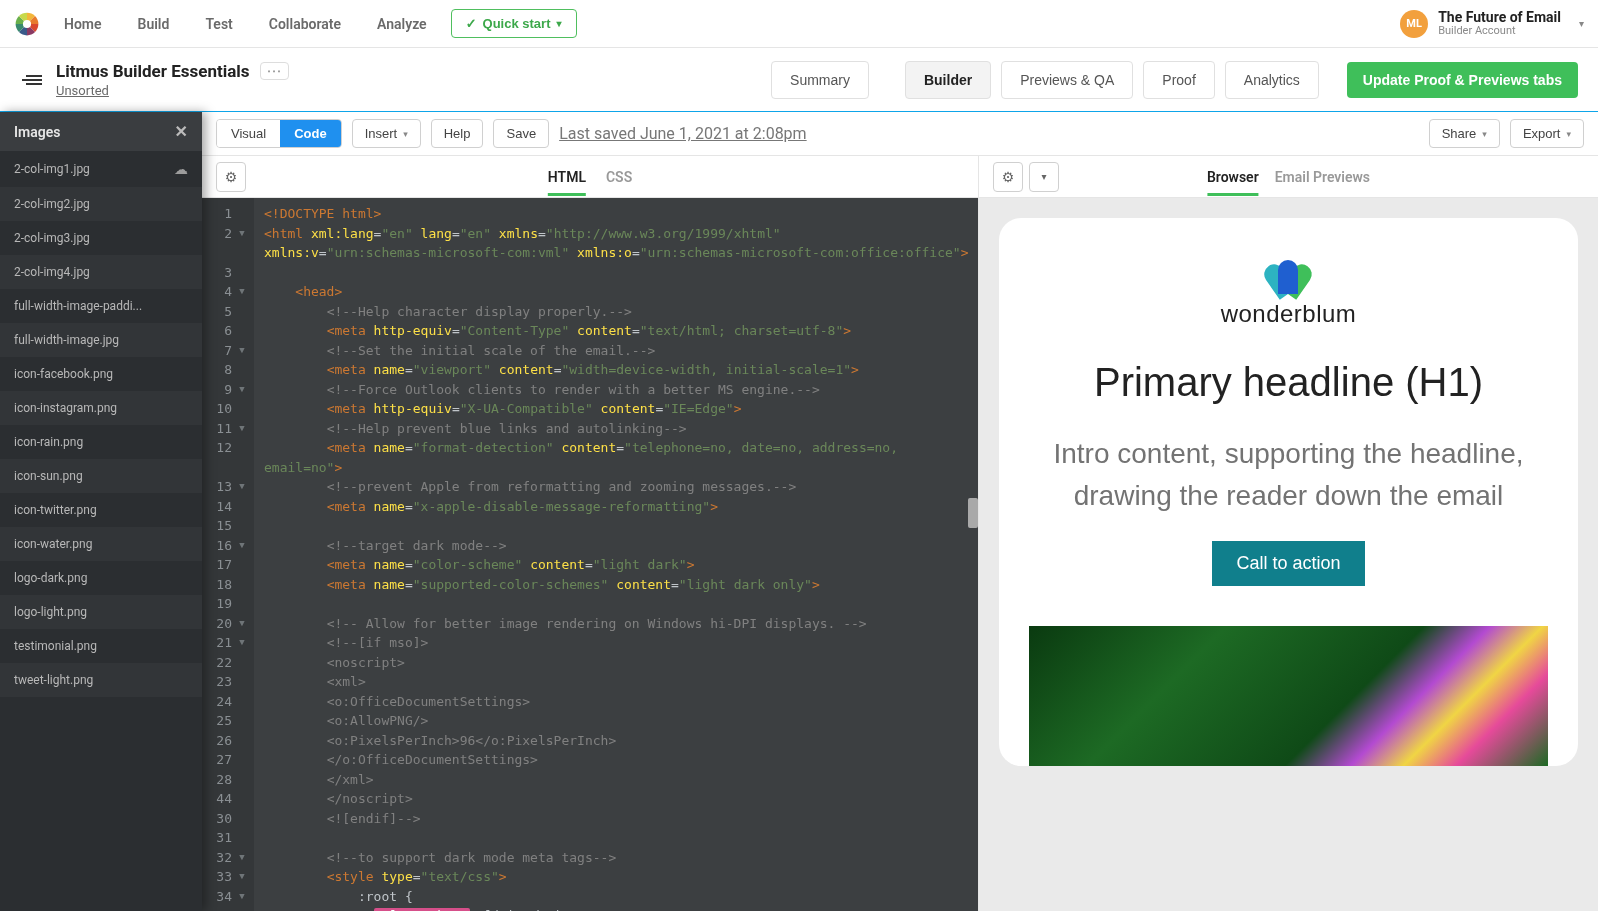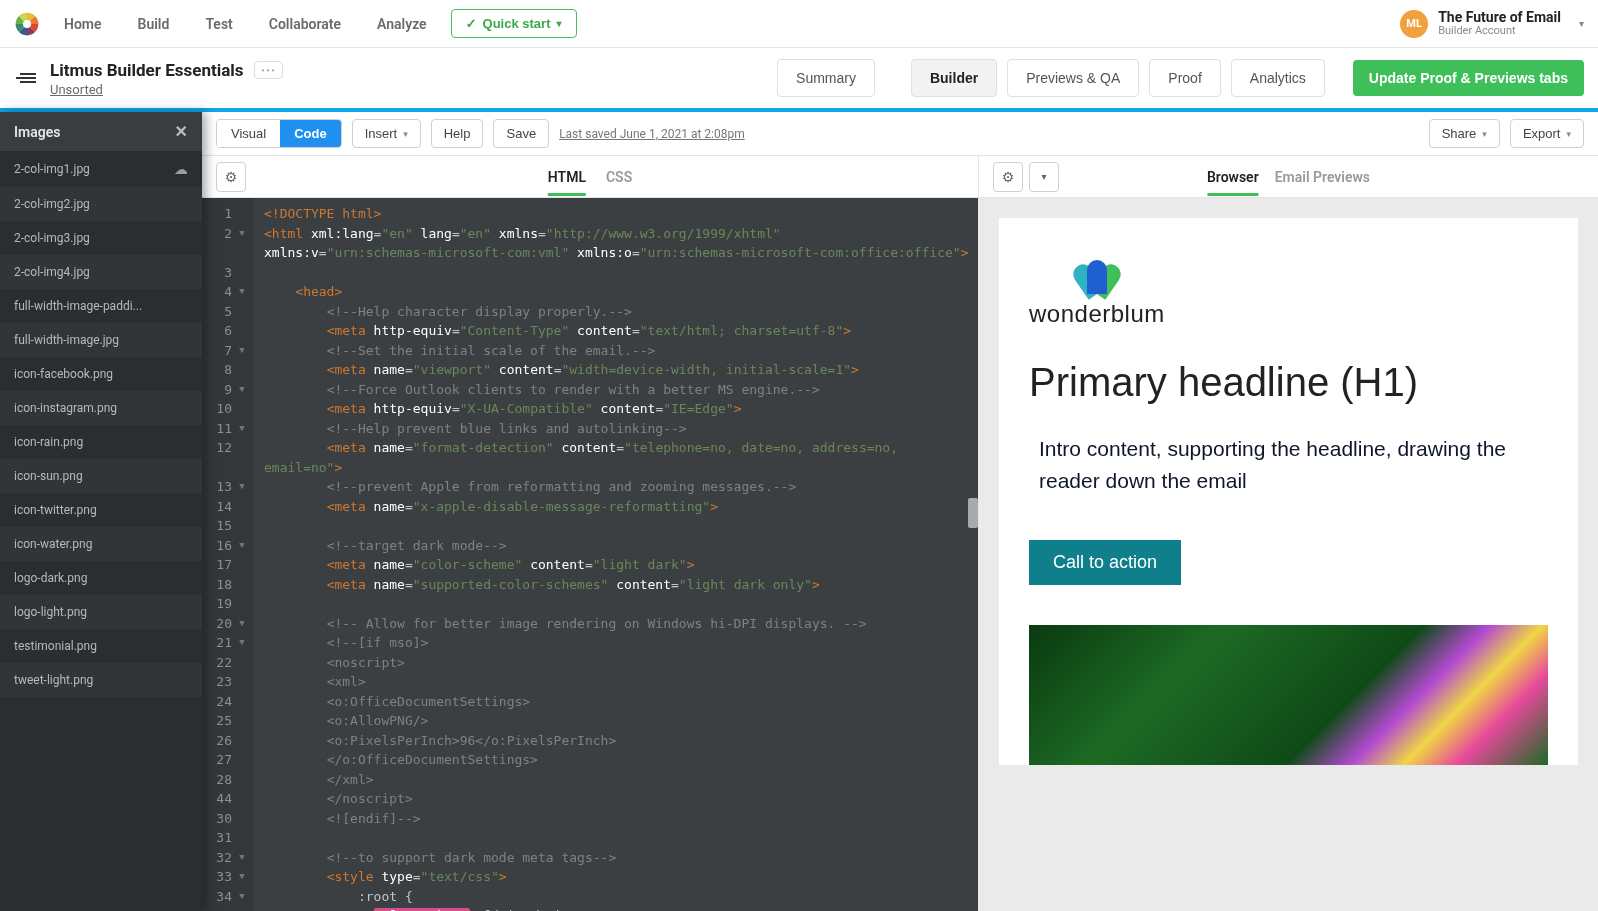--- a/index.html
+++ b/index.html
@@ -12,21 +12,21 @@
 .quickstart { margin-left: 24px; border: 1px solid #4fbf5e; color: #3ca84a; background: #fff; padding: 6px 14px; border-radius: 4px; font-weight: 600; font-size: 13px; display: inline-flex; align-items: center; gap: 6px; }
 .quickstart .chev { font-size: 10px; color: #3ca84a; }
 .top-spacer { flex: 1; }
 .account { display: flex; align-items: center; gap: 10px; }
 .avatar { width: 28px; height: 28px; border-radius: 50%; background: #f2a03d; color: #fff; display: flex; align-items: center; justify-content: center; font-size: 11px; font-weight: 700; }
 .acct-txt { line-height: 1.1; }
 .acct-name { font-weight: 700; font-size: 14px; color: #222; }
 .acct-sub { font-size: 11px; color: #8a8a8a; }
 .acct-chev { margin-left: 8px; color: #888; font-size: 10px; }
 
-.subhead { display: flex; align-items: center; height: 64px; padding: 0 14px; border-bottom: 4px solid #0ea5e9; gap: 14px; }
+.subhead { display: flex; align-items: center; height: 64px; padding: 0 20px; border-bottom: 1px solid #0ea5e9; gap: 14px; }
 .sidebar-toggle { width: 22px; display: flex; flex-direction: column; gap: 2px; }
 .sidebar-toggle span { height: 2px; background: #333; display: block; }
 .sidebar-toggle span:nth-child(1){ width: 16px; margin-left: 6px;}
 .sidebar-toggle span:nth-child(2){ width: 20px; margin-left: 2px;}
 .sidebar-toggle span:nth-child(3){ width: 16px; margin-left: 6px;}
 .proj { display: flex; flex-direction: column; }
 .proj-title-row { display: flex; align-items: center; gap: 10px; }
 .proj-title { font-weight: 700; font-size: 17px; color: #222; }
 .proj-menu { border: 1px solid #ddd; border-radius: 4px; padding: 0 6px; color: #888; font-size: 15px; line-height: 16px; height: 18px; }
 .proj-sub { color: #6a6a6a; font-size: 13px; text-decoration: underline; margin-top: 2px; }
@@ -35,21 +35,21 @@
 .tabbtn { border: 1px solid #e0e0e0; background: #fff; padding: 10px 18px; border-radius: 4px; font-size: 14px; color: #555; }
 .tabbtn.active { background: #f3f3f3; color: #222; font-weight: 600; margin-left: 26px; }
 .update-btn { background: #3fbf5a; color: #fff; border: none; padding: 10px 16px; border-radius: 4px; font-weight: 700; font-size: 14px; margin-left: 14px; }
 
 .toolbar { display: flex; align-items: center; height: 44px; padding: 0 14px; border-bottom: 1px solid #e5e5e5; gap: 10px; }
 .tool-seg { display: flex; border: 1px solid #d0d0d0; border-radius: 4px; overflow: hidden; }
 .tool-seg button { border: none; background: #fff; padding: 6px 14px; font-size: 13px; color: #444; }
 .tool-seg button.active { background: #1f90ef; color: #fff; font-weight: 600; }
 .tool-btn { border: 1px solid #d0d0d0; background: #fff; padding: 6px 12px; border-radius: 4px; font-size: 13px; color: #444; display: inline-flex; align-items: center; gap: 6px;}
 .tool-btn .chev { font-size: 9px; color: #888; }
-.savets { color: #777; font-size: 12px; text-decoration: underline; }
+.savets { color: #777; font-size: 16px; text-decoration: underline; }
 .tool-spacer { flex: 1; }
 
 .workspace { display: flex; height: calc(100vh - 48px - 64px - 44px); }
 .sidepanel { width: 202px; background: #2b2e31; color: #c7c7c7; display: flex; flex-direction: column; position: absolute; top: 112px; left: 0; bottom: 0; box-shadow: 4px 0 10px rgba(0,0,0,0.35); z-index: 50; }
 .sidepanel-hd { display: flex; align-items: center; justify-content: space-between; padding: 10px 14px; background: #3a3d40; font-size: 14px; color: #e6e6e6; font-weight: 600;}
 .sidepanel-hd .close { color: #bbb; font-size: 16px; }
 .filelist { flex: 1; overflow: auto; }
 .filerow { display: flex; align-items: center; justify-content: space-between; padding: 10px 14px; font-size: 12px; color: #b8b8b8; }
 .filerow.alt { background: #323538; }
 .cloud-ic { font-size: 14px; color: #9c9c9c; }
@@ -62,43 +62,43 @@
 .ed-tab { font-size: 14px; color: #999; font-weight: 600; padding: 10px 0; position: relative; }
 .ed-tab.active { color: #222; }
 .ed-tab.active::after { content: ""; position: absolute; left: 0; right: 0; bottom: -1px; height: 3px; background: #3fbf5a; }
 
 .codearea { flex: 1; display: flex; font-family: Menlo, Consolas, monospace; font-size: 13px; line-height: 1.5; overflow: hidden; background: #3c3f41; position: relative;}
 .gutter { width: 52px; background: #343739; color: #8a8f93; text-align: right; padding: 6px 8px 6px 0; user-select: none; }
 .gutter .ln { height: 19.5px; display: flex; justify-content: flex-end; align-items: center; gap: 6px; }
 .gutter .fold { color: #6f7578; font-size: 9px; width: 8px; text-align: center;}
 .code { flex: 1; padding: 6px 10px; color: #c0c5c9; white-space: pre; overflow: hidden; }
 .t-tag { color: #cc7832; }
-.t-attr { color: #ffffff; }
+.t-attr { color: #fde047; }
 .t-str { color: #6a8759; }
 .t-cmt { color: #808080; }
 .t-hl1 { background: #d64f8a; color: #fff; padding: 0 1px; border-radius: 2px;}
 .scrollthumb { position: absolute; right: 0; top: 300px; width: 10px; height: 30px; background: #a9a9a9; border-radius: 2px; }
 
 .preview-col { width: 620px; display: flex; flex-direction: column; border-left: 1px solid #e5e5e5; background: #fff; }
 .preview-tabs { height: 42px; border-bottom: 1px solid #e5e5e5; display: flex; align-items: center; padding: 0 14px; position: relative; }
 .pv-tabs-center { position: absolute; left: 50%; transform: translateX(-50%); display: flex; gap: 16px; }
 .pv-tab { font-size: 14px; color: #999; font-weight: 600; padding: 10px 0; position: relative; }
 .pv-tab.active { color: #222; }
 .pv-tab.active::after { content: ""; position: absolute; left: 0; right: 0; bottom: -1px; height: 3px; background: #3fbf5a; }
 .preview-body { flex: 1; background: #eaeaea; padding: 20px; overflow: hidden; }
-.email { background: #fff; width: 100%; padding: 36px 30px 0; text-align: left; font-family: "Trebuchet MS", Verdana, sans-serif; color: #222; }
+.email { background: #fff; width: 100%; padding: 36px 30px 0; text-align: center; font-family: "Trebuchet MS", Verdana, sans-serif; color: #222; border-radius: 22px; }
 .wb-logo { display: inline-flex; flex-direction: column; align-items: center; margin-bottom: 22px; }
 .petals { width: 58px; height: 40px; position: relative; }
 .petal { position: absolute; width: 20px; height: 34px; border-radius: 10px 10px 0 0; bottom: 0; left: 50%; transform-origin: 50% 100%; }
 .p1 { background: #2db3c1; transform: translateX(-50%) rotate(-35deg); }
 .p2 { background: #1f5fd0; transform: translateX(-50%) rotate(0deg); }
 .p3 { background: #3fbf5a; transform: translateX(-50%) rotate(35deg); }
 .wb-word { font-size: 24px; color: #222; margin-top: 6px; letter-spacing: 0.5px; }
 .email h1 { font-size: 40px; font-weight: 400; margin: 10px 0 28px; }
-.email .intro { font-size: 21px; color: #0f172a; margin: 0 10px 44px; line-height: 1.5; }
+.email .intro { font-size: 28px; color: #737373; margin: 0 10px 24px; line-height: 1.5; }
 .cta { display: inline-block; background: #107f8c; color: #fff; padding: 12px 24px; font-size: 18px; }
 .hero-img { margin-top: 40px; height: 140px; background: linear-gradient(135deg,#0a3a10 0%, #1d6a24 30%, #0f4a17 60%, #b34ad1 70%, #f0d544 78%, #e64a9a 86%, #1d6a24 100%); background-size: cover; }
 </style>
 </head>
 <body>
 
 <div class="topbar">
   <div class="logo">
     <svg viewBox="0 0 32 32">
         <g transform="translate(16,16)">

